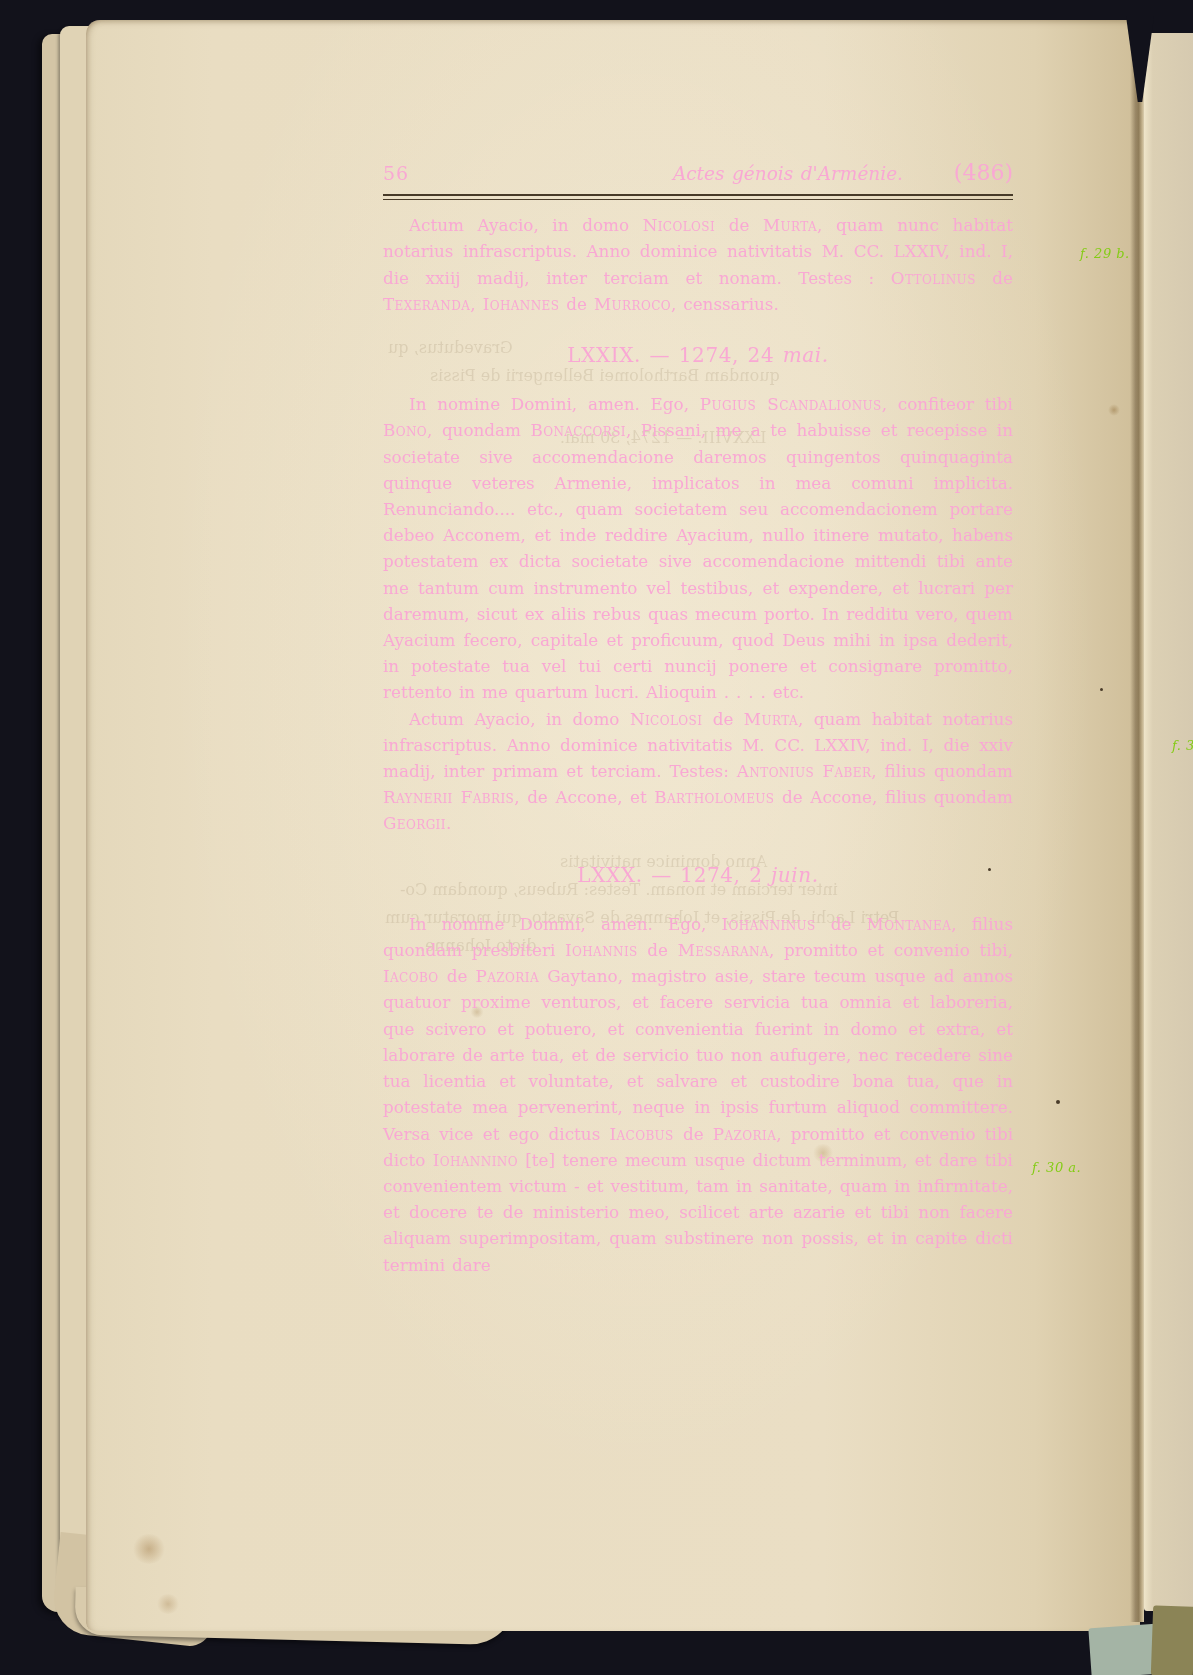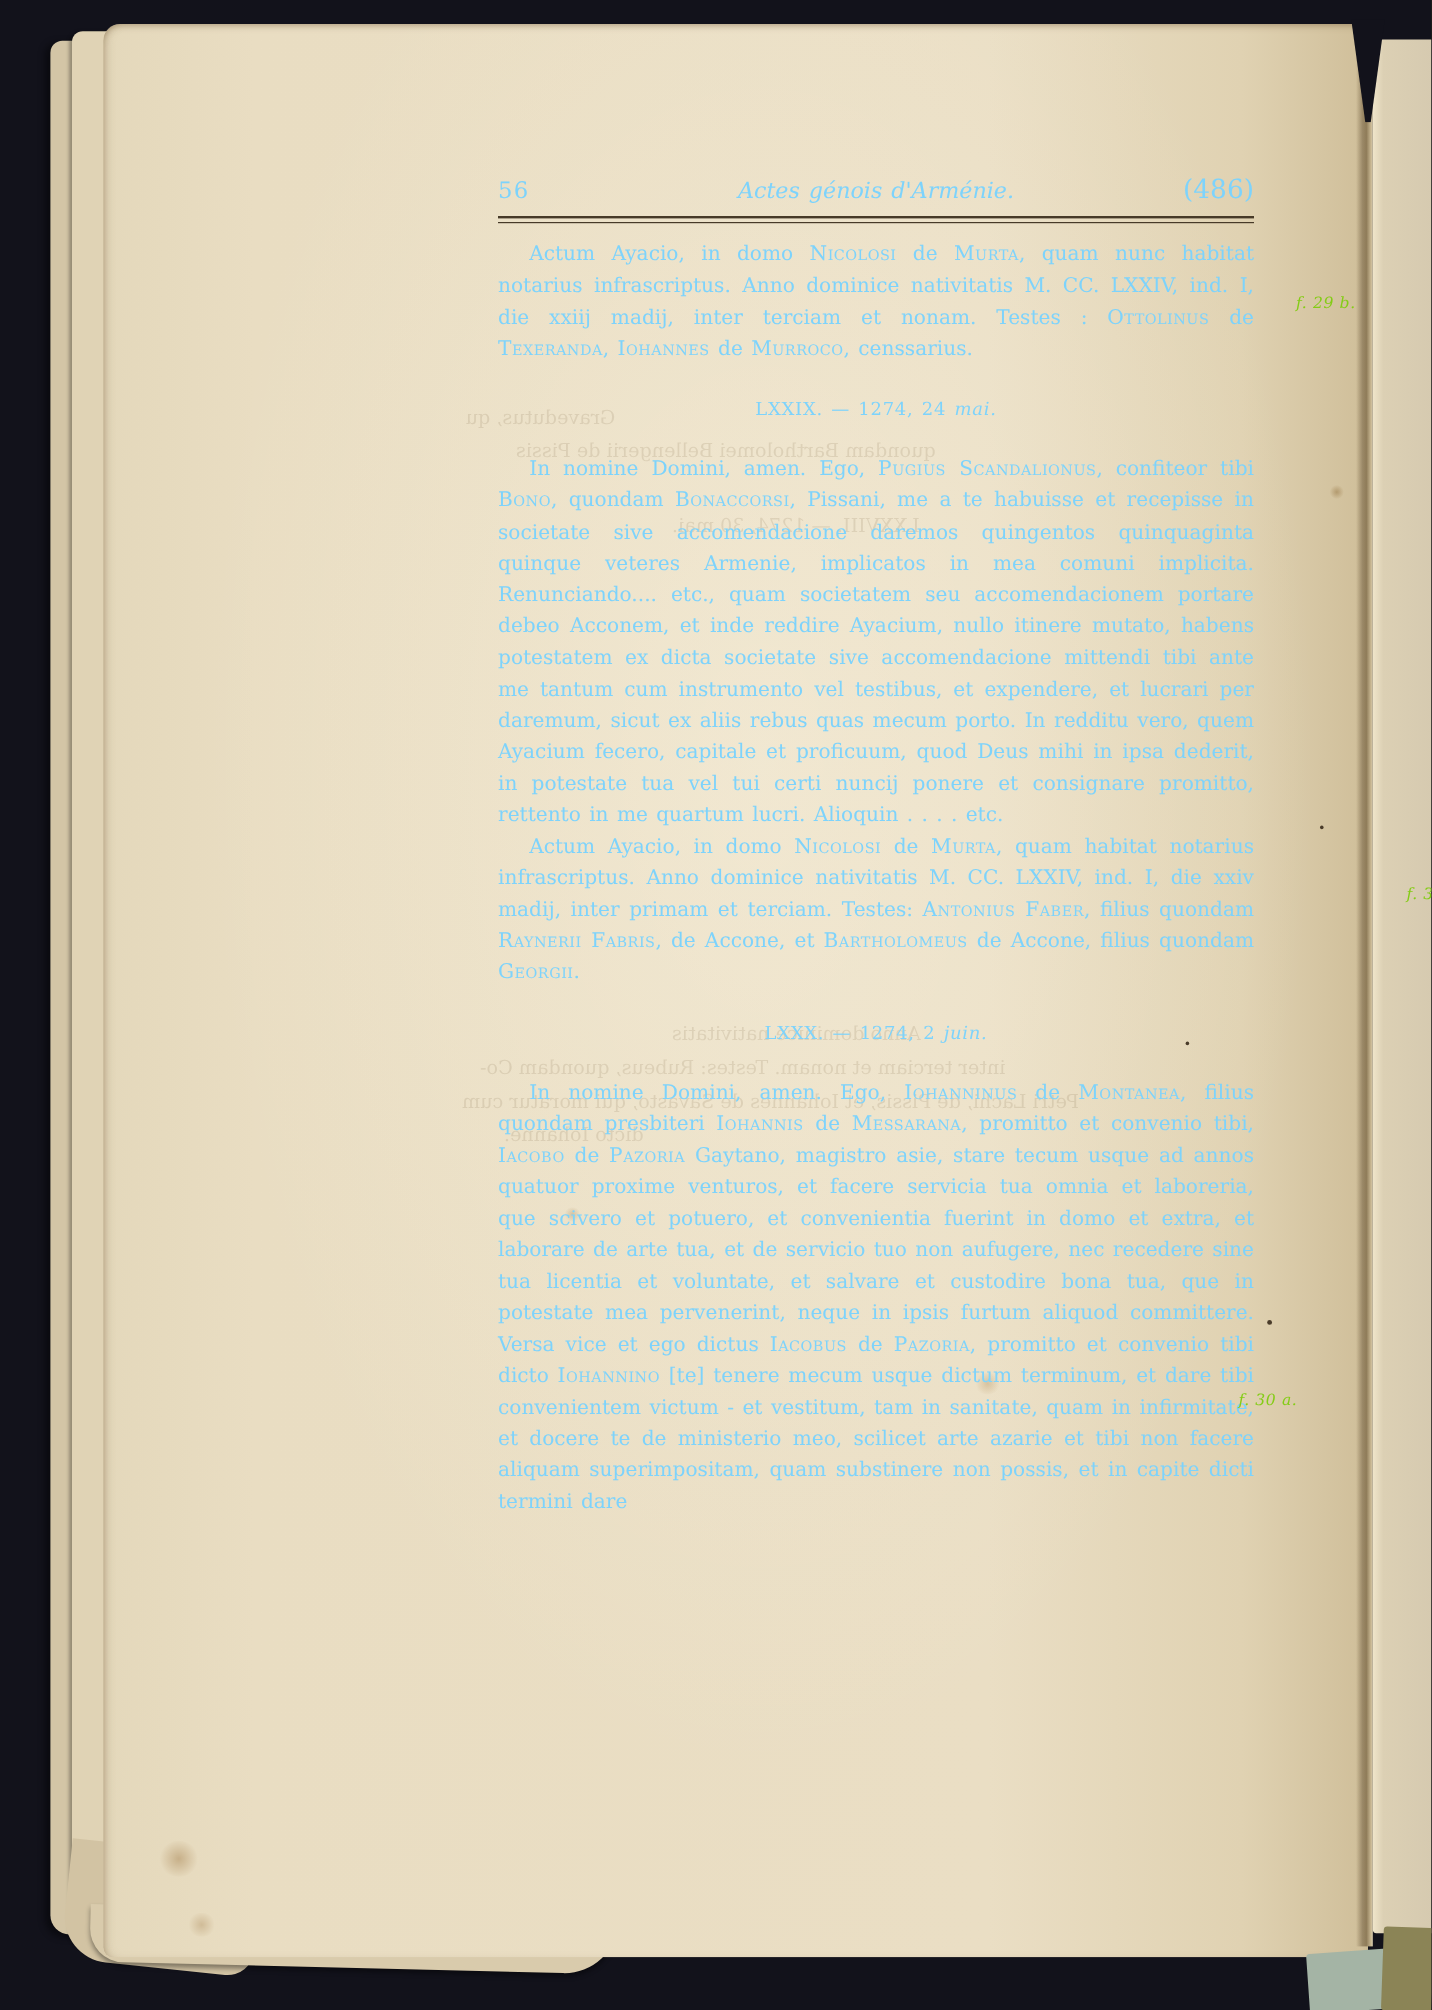--- a/index.html
+++ b/index.html
@@ -59,33 +59,33 @@
     background:radial-gradient(circle, rgba(140,105,52,.45) 0%, rgba(140,105,52,0) 70%); }
   .fleck { position:absolute; width:4px; height:4px; border-radius:50%; background:#4a3c2a; }
   .fleck.f1 { left:1056px; top:1100px; }
   .fleck.f2 { left:1100px; top:688px; width:3px; height:3px; }
   .fleck.f3 { left:988px; top:868px; width:3px; height:3px; }
   
   .ghost-layer { position:absolute; left:0; top:0; width:100%; height:100%; pointer-events:none; }
   .ghost { position:absolute; transform:scaleX(-1); filter:blur(.6px); opacity:.15;
     color:#7a6442; font-size:16px; white-space:nowrap; font-family:"DejaVu Serif", serif; }
   
-  .text-col { position:absolute; left:383px; top:146px; width:630px;
-    color:#7dd3fc; font-size:16.8px; line-height:26.2px; text-align:justify;
-    word-spacing:1.6px;margin-left:32px; }
+  .text-col { position:absolute; left:383px; top:160px; width:630px;
+    color:#f9a8d4; font-size:16.8px; line-height:26.2px; text-align:justify;
+    word-spacing:1.6px; }
   .page-header { display:flex; align-items:baseline; font-size:18px; }
   .page-header .pnum { width:110px; font-size:19px; letter-spacing:1px; }
-  .page-header .rtitle { flex:1; text-align:center; font-style:italic; font-size:18.5px; }
+  .page-header .rtitle { flex:1; text-align:right; font-style:italic; font-size:18.5px; }
   .page-header .folio { width:110px; text-align:right; font-size:22px; }
   .header-rule { margin-top:7px; height:3px;
     border-top:2px solid #473a28; border-bottom:1.5px solid #473a28; }
   .body-block { margin-top:12px; }
   .para { margin:0; text-indent:26px; }
   .para.continuation { text-indent:0; }
-  .section-heading { text-align:center; margin:25px 0 23px; font-size:15px;
+  .section-heading { text-align:center; margin:25px 0 23px; font-size:20px;
     letter-spacing:.6px; text-indent:0; }
   .section-heading .i, .it { font-style:italic; }
   .sc { font-variant:small-caps; letter-spacing:.4px; }
   .i  { font-style:italic; }
   
   .margin-note { position:absolute; font-style:italic; font-size:13px; color:#84cc16;
     letter-spacing:.5px; white-space:nowrap; }
   .mn-1 { left:1080px; top:246px; }
   .mn-2 { left:1032px; top:1160px; }
   .mn-3 { left:1172px; top:738px; }

